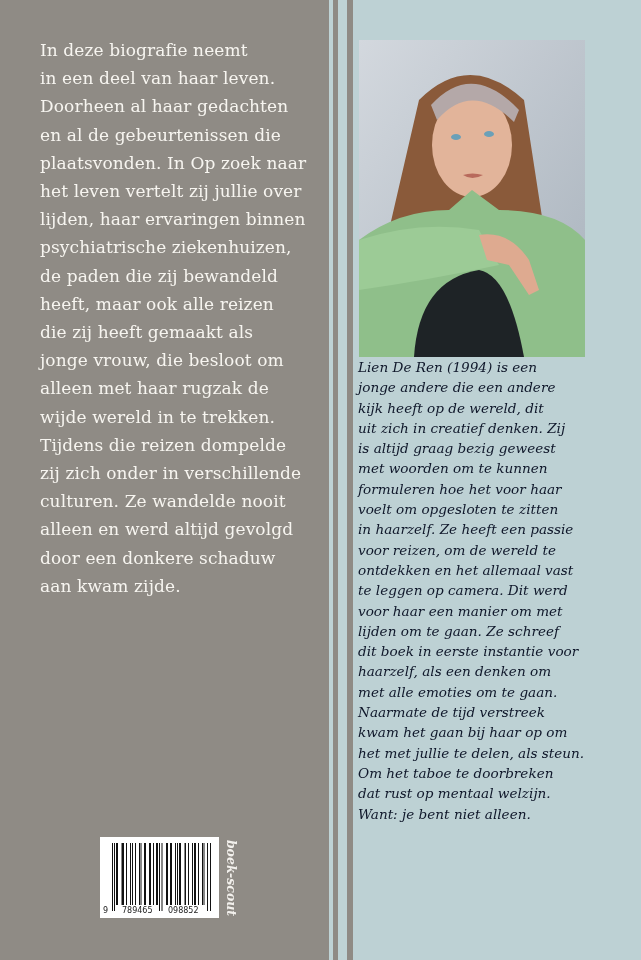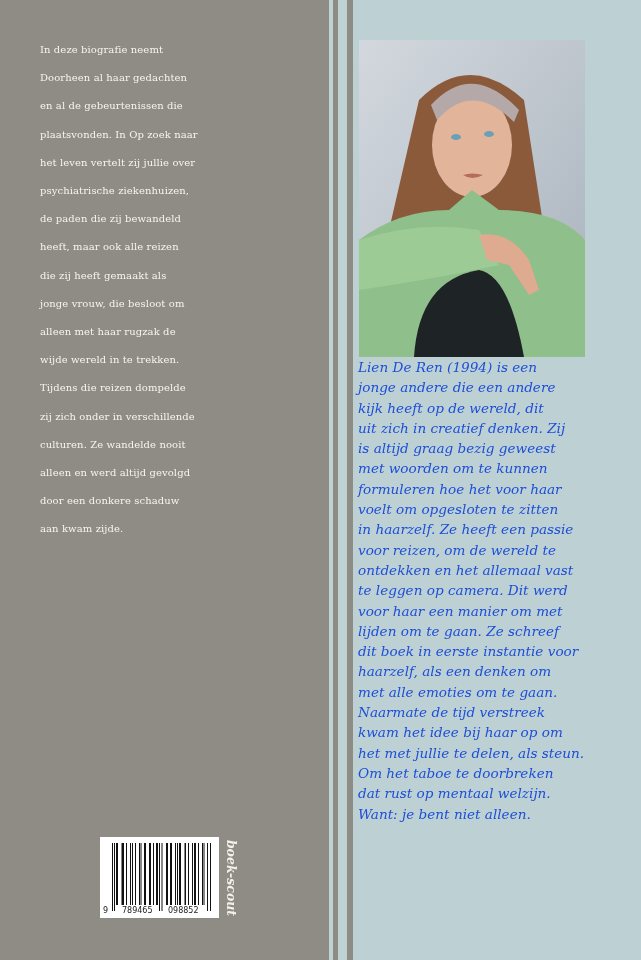--- a/index.html
+++ b/index.html
@@ -5,25 +5,25 @@
     html, body { margin: 0; padding: 0; }
     body { width: 641px; height: 960px; position: relative; overflow: hidden; background: #bdd1d4; }
     .back-panel { position: absolute; left: 0; top: 0; width: 329px; height: 960px; background: #8f8b85; }
     .stripe { position: absolute; top: 0; height: 960px; }
     .s1 { left: 329px; width: 4px; background: #bfd3d5; }
     .s2 { left: 333px; width: 5px; background: #8f8b85; }
     .s3 { left: 338px; width: 9px; background: #bfd3d5; }
     .s4 { left: 347px; width: 6px; background: #8f8b85; }
     .front-panel { position: absolute; left: 353px; top: 0; width: 288px; height: 960px; background: #bdd1d4; }
     .blurb { position: absolute; left: 40px; top: 36px; width: 290px; color: #f7f5f0;
-      font-family: "DejaVu Serif", serif; font-size: 10px; line-height: 28.2px; letter-spacing: 0.1px; }
+      font-family: "DejaVu Serif", serif; font-size: 17px; line-height: 28.2px; letter-spacing: 0.1px; }
     .blurb div { white-space: nowrap; }
     .photo { position: absolute; left: 359px; top: 40px; width: 226px; height: 317px; overflow: hidden;
       background: linear-gradient(160deg, #c9d0d8 0%, #b9c2cc 45%, #aab4bf 100%); }
-    .bio { position: absolute; left: 358px; top: 357px; width: 283px; color: #1d4ed8;
+    .bio { position: absolute; left: 358px; top: 357px; width: 283px; color: #0f172a;
       font-family: "DejaVu Serif", serif; font-style: italic; font-size: 13.6px; line-height: 20.3px; }
     .bio div { white-space: nowrap; }
     .barcode-box { position: absolute; left: 100px; top: 837px; width: 119px; height: 81px; background: #ffffff; }
     .bars { position: absolute; left: 12px; top: 6px; width: 100px; height: 62px; display: flex; align-items: flex-start; }
     .bar { height: 62px; margin-right: 1px; background: #111; }
     .bar.tall { height: 68px; }
     .bar.gray { background: #888; }
     .barcode-num { position: absolute; bottom: 3px; font-family: "DejaVu Sans", sans-serif; font-size: 8px; color: #222; }
     .publisher { position: absolute; left: 222px; top: 837px; width: 18px; height: 82px; }
     .publisher span { position: absolute; left: 50%; top: 50%; transform: translate(-50%, -50%) rotate(90deg);
@@ -35,24 +35,26 @@
 
 <div class="back-panel"></div>
 <div class="stripe s1"></div>
 <div class="stripe s2"></div>
 <div class="stripe s3"></div>
 <div class="stripe s4"></div>
 <div class="front-panel"></div>
 
 <div class="blurb" id="blurb">
     <div>In deze biografie neemt</div>
+    <div>in een deel van haar leven.</div>
     <div>Doorheen al haar gedachten</div>
     <div>en al de gebeurtenissen die</div>
     <div>plaatsvonden. In Op zoek naar</div>
     <div>het leven vertelt zij jullie over</div>
+    <div>lijden, haar ervaringen binnen</div>
     <div>psychiatrische ziekenhuizen,</div>
     <div>de paden die zij bewandeld</div>
     <div>heeft, maar ook alle reizen</div>
     <div>die zij heeft gemaakt als</div>
     <div>jonge vrouw, die besloot om</div>
     <div>alleen met haar rugzak de</div>
     <div>wijde wereld in te trekken.</div>
     <div>Tijdens die reizen dompelde</div>
     <div>zij zich onder in verschillende</div>
     <div>culturen. Ze wandelde nooit</div>
@@ -95,21 +97,21 @@
     <div>in haarzelf. Ze heeft een passie</div>
     <div>voor reizen, om de wereld te</div>
     <div>ontdekken en het allemaal vast</div>
     <div>te leggen op camera. Dit werd</div>
     <div>voor haar een manier om met</div>
     <div>lijden om te gaan. Ze schreef</div>
     <div>dit boek in eerste instantie voor</div>
     <div>haarzelf, als een denken om</div>
     <div>met alle emoties om te gaan.</div>
     <div>Naarmate de tijd verstreek</div>
-    <div>kwam het idee bij haar op om</div>
+    <div>kwam het gaan bij haar op om</div>
     <div>het met jullie te delen, als steun.</div>
     <div>Om het taboe te doorbreken</div>
     <div>dat rust op mentaal welzijn.</div>
     <div>Want: je bent niet alleen.</div>
   </div>
 
 <div class="barcode-box">
   <div class="bars" id="bars">
       <div class="bar tall" style="width: 1px; margin-right: 1px;"></div>
       <div class="bar tall" style="width: 1px; margin-right: 2px;"></div>

